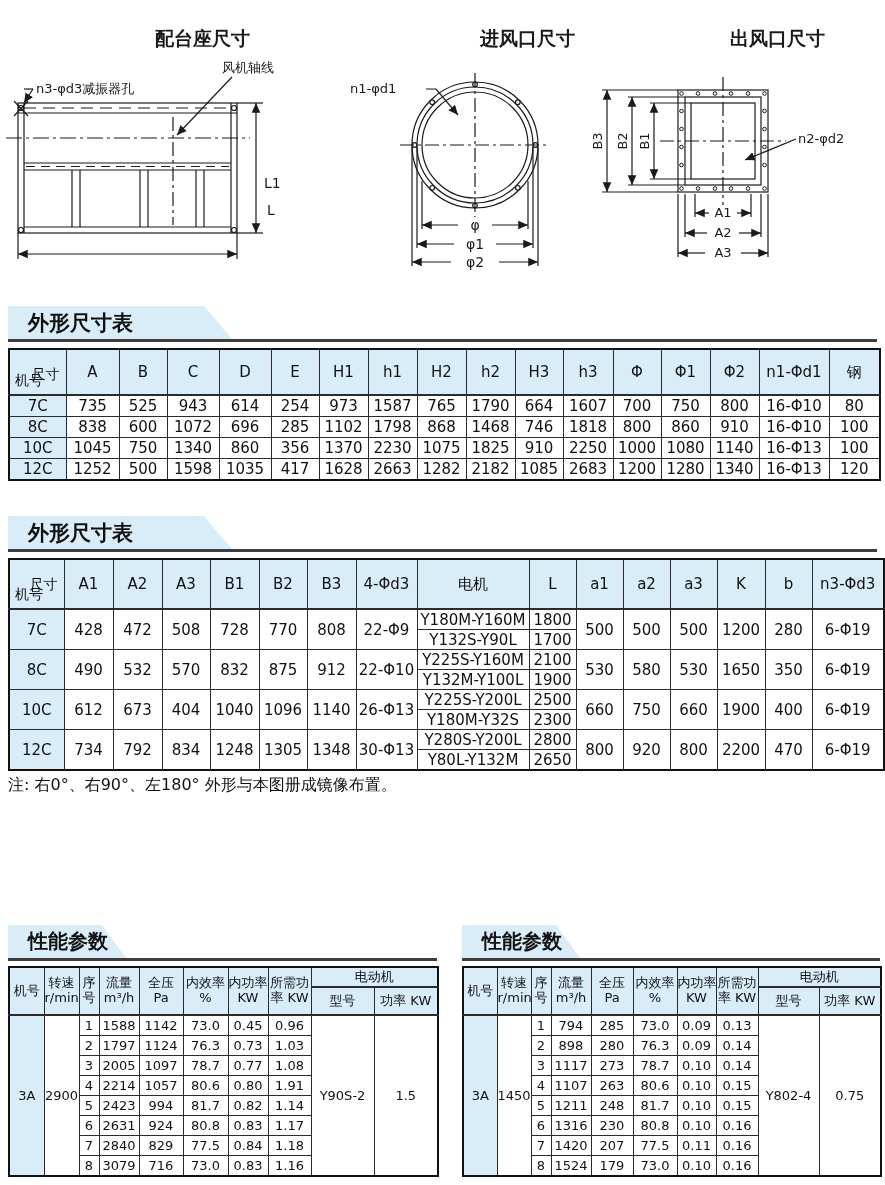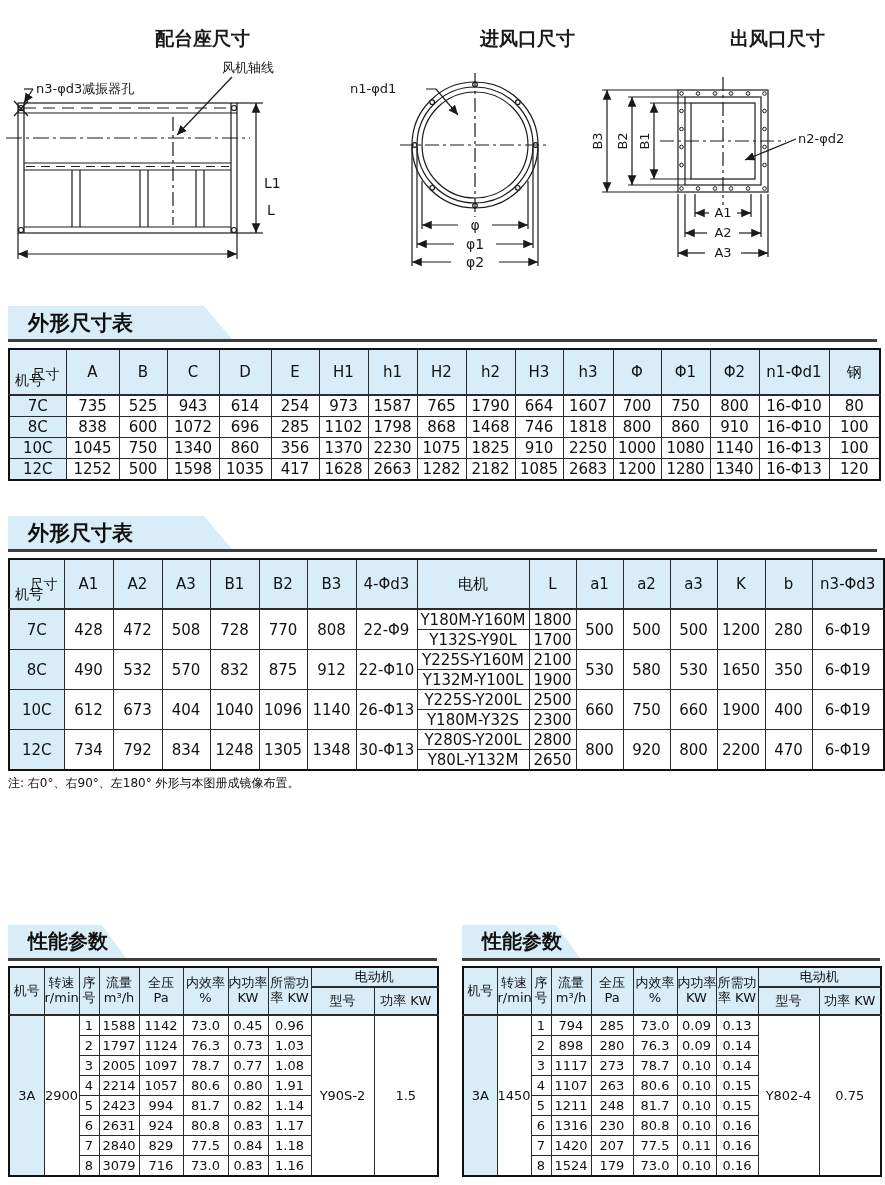--- a/index.html
+++ b/index.html
@@ -33,21 +33,21 @@
         #2b2b2b calc(50% - 0.8px),#2b2b2b calc(50% + 0.8px),rgba(0,0,0,0) calc(50% + 0.8px));}
   .corner .c-top{position:absolute;top:16px;right:6px;font-size:14px;}
   .corner .c-bot{position:absolute;bottom:4px;left:5px;font-size:14px;}
   
   .perftab{font-size:13px;}
   .perftab thead th{font-size:13px;line-height:1.15;}
   .perftab thead tr.r1 th{height:18px;}
   .perftab thead tr.r2 th{height:26px;}
   .perftab tbody td,.perftab tbody th{height:19px;}
   .h2l{line-height:1.15;}
-  .note{position:absolute;left:8px;top:775px;font-size:12px;color:#111;}
+  .note{position:absolute;left:8px;top:775px;font-size:16px;color:#111;}
   .main-title{position:absolute;left:0;top:846px;width:885px;text-align:center;
               font-size:29px;font-weight:bold;color:#000;}
 </style>
 </head>
 <body>
 
 <div class="page">
 
   <div class="dgm-title" style="left:60px;">配台座尺寸</div>
   <div class="dgm-title" style="left:385px;">进风口尺寸</div>

